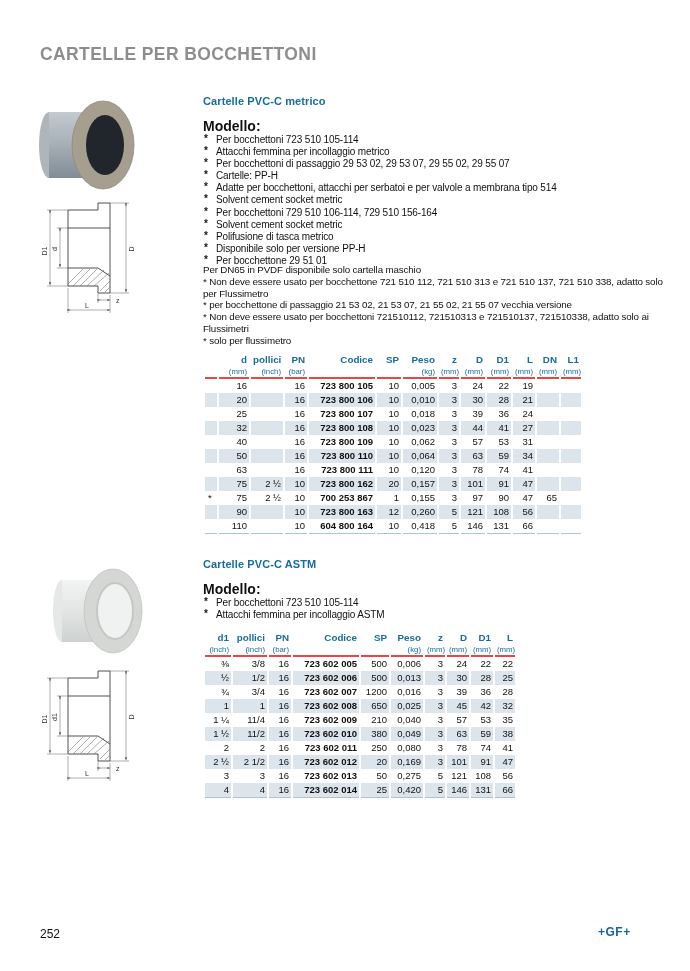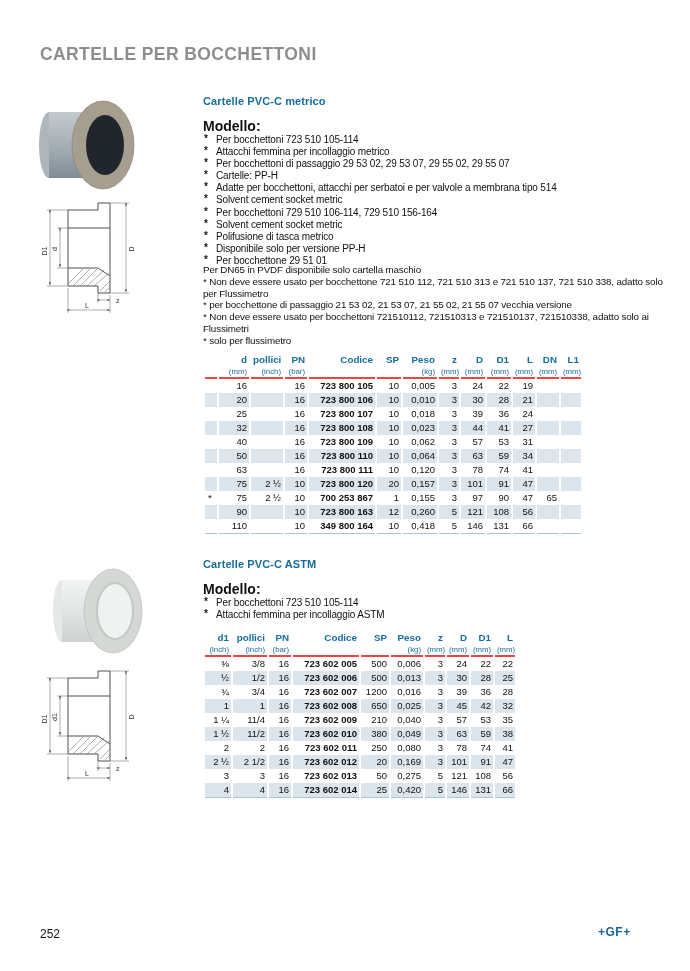--- a/index.html
+++ b/index.html
@@ -300,21 +300,21 @@
           <td>74</td>
           <td>41</td>
           <td></td>
           <td></td>
         </tr>
         <tr class="shade">
           <td></td>
           <td>75</td>
           <td>2 ½</td>
           <td>10</td>
-          <td class="code">723 800 120</td>
+          <td class="code">723 800 162</td>
           <td>20</td>
           <td>0,157</td>
           <td>3</td>
           <td>101</td>
           <td>91</td>
           <td>47</td>
           <td></td>
           <td></td>
         </tr>
         <tr>
@@ -345,21 +345,21 @@
           <td>108</td>
           <td>56</td>
           <td></td>
           <td></td>
         </tr>
         <tr>
           <td></td>
           <td>110</td>
           <td></td>
           <td>10</td>
-          <td class="code">349 800 164</td>
+          <td class="code">604 800 164</td>
           <td>10</td>
           <td>0,418</td>
           <td>5</td>
           <td>146</td>
           <td>131</td>
           <td>66</td>
           <td></td>
           <td></td>
         </tr>
       </tbody>

